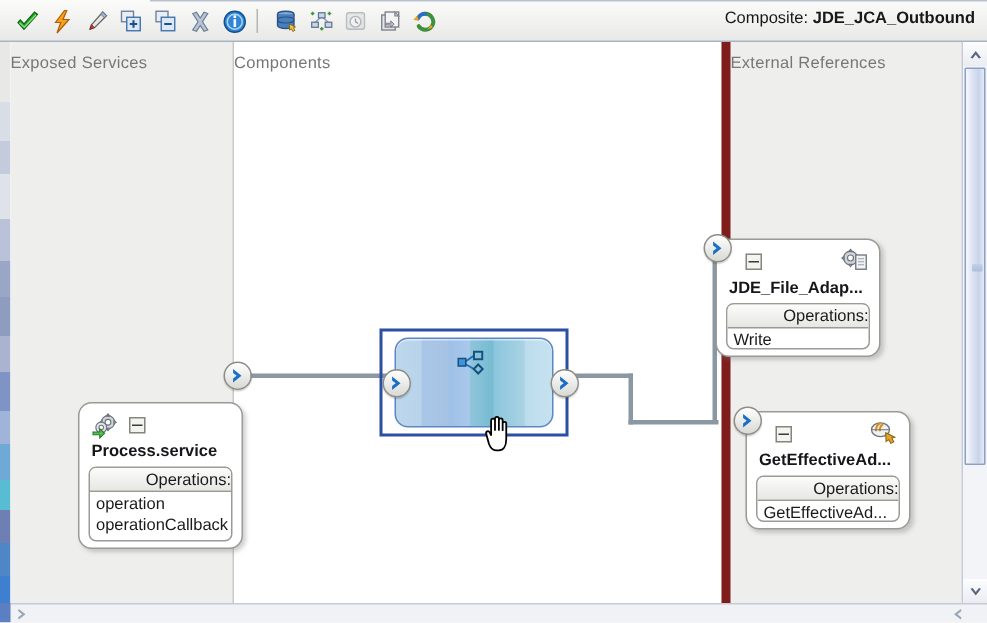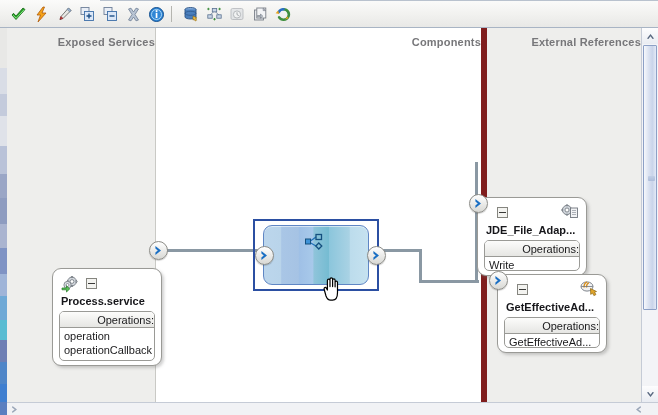--- a/index.html
+++ b/index.html
@@ -39,22 +39,22 @@
   
   #canvas{
     position:absolute;left:7px;top:28px;width:634px;height:374px;
     background:#ffffff;overflow:hidden;
   }
   .lane{position:absolute;top:0;height:374px;box-sizing:border-box;}
   #lane-exposed{left:0;width:149px;background:#eeeeec;border-right:1px solid #c9c9c5;}
   #lane-components{left:149px;width:325px;background:#ffffff;}
   #lane-external{left:474px;width:160px;background:#eeeeec;border-left:6px solid #7f1d1d;}
   .lane-title{
-    position:absolute;top:8px;width:100%;text-align:right;
-    font-size:11px;font-weight:bold;color:#77777a;letter-spacing:0.2px;
+    position:absolute;top:8px;width:100%;text-align:left;
+    font-size:11px;font-weight:normal;color:#77777a;letter-spacing:0.2px;
   }
 
   
   #vscroll{
     position:absolute;left:641px;top:28px;width:17px;height:374px;
     background:#f3f4f7;border-left:1px solid #c5cbd6;box-sizing:border-box;
   }
   .vs-arrow{
     position:absolute;left:0;width:16px;height:16px;
     background:linear-gradient(to bottom,#fdfdfe,#e9ecf2);
@@ -259,20 +259,24 @@
 
     <div class="tb-btn" style="left:273px">
       <svg width="17" height="17" viewBox="0 0 17 17">
         <path d="M8.5 3.2 a5.3 5.3 0 1 1 -4.4 8.2" fill="none" stroke="#3f8f3f" stroke-width="2.6" stroke-linecap="round"></path>
         <path d="M8.5 3.2 a5.3 5.3 0 0 0 -4.8 3" fill="none" stroke="#2a6fc4" stroke-width="2.6" stroke-linecap="round"></path>
         <path d="M3.1 4.4 l1.2 3.6 -3.7 -0.8 z" fill="#e8a51c"></path>
         <path d="M13.6 12.3 l-3.6 1.2 2.3 -3 z" fill="#e8a51c"></path>
       </svg>
     </div>
 
+    <div class="tb-composite">
+      <span class="lbl">Composite:</span>
+      <span class="val">JDE_JCA_Outbound</span>
+    </div>
   </div>
 
   <div id="leftstrip">
     <div style="top:0px;height:40px;background:#e8e8e6"></div>
     <div style="top:40px;height:26px;background:#d9dde6"></div>
     <div style="top:66px;height:22px;background:#c4cbdc"></div>
     <div style="top:88px;height:30px;background:#dfe2e9"></div>
     <div style="top:118px;height:28px;background:#b9c2d8"></div>
     <div style="top:146px;height:24px;background:#9aa6c6"></div>
     <div style="top:170px;height:26px;background:#8e9cc0"></div>
@@ -358,21 +362,21 @@
       <svg width="11" height="11" viewBox="0 0 11 11">
           <path d="M2.4 1 L8 5.5 L2.4 10 L2.4 7.4 L4.8 5.5 L2.4 3.6 Z" fill="#1a6fc4"></path>
         </svg>
     </div>
     <div class="port" style="left:360px;top:218px;">
       <svg width="11" height="11" viewBox="0 0 11 11">
           <path d="M2.4 1 L8 5.5 L2.4 10 L2.4 7.4 L4.8 5.5 L2.4 3.6 Z" fill="#1a6fc4"></path>
         </svg>
     </div>
 
-    <div class="node" style="left:470px;top:131px;width:110px;height:79px;margin-top:38px;">
+    <div class="node" style="left:470px;top:131px;width:110px;height:79px;">
       <div class="collapse" style="left:19px;top:9px;">
           <i></i>
         </div>
       <span style="position:absolute;right:7px;top:5px;">
         <svg width="20" height="18" viewBox="0 0 20 18">
           <g fill="#cfd4da" stroke="#70767e" stroke-width="0.8">
             <circle cx="8" cy="7" r="4.6"></circle>
             <path d="M8 1.3 l1.2 1.4 -2.4 0z M8 12.7 l1.2 -1.4 -2.4 0z M2.3 7 l1.4 1.2 0 -2.4z M13.7 7 l-1.4 1.2 0 -2.4z"></path>
           </g>
           <circle cx="8" cy="7" r="2" fill="#ffffff" stroke="#70767e" stroke-width="0.8"></circle>

